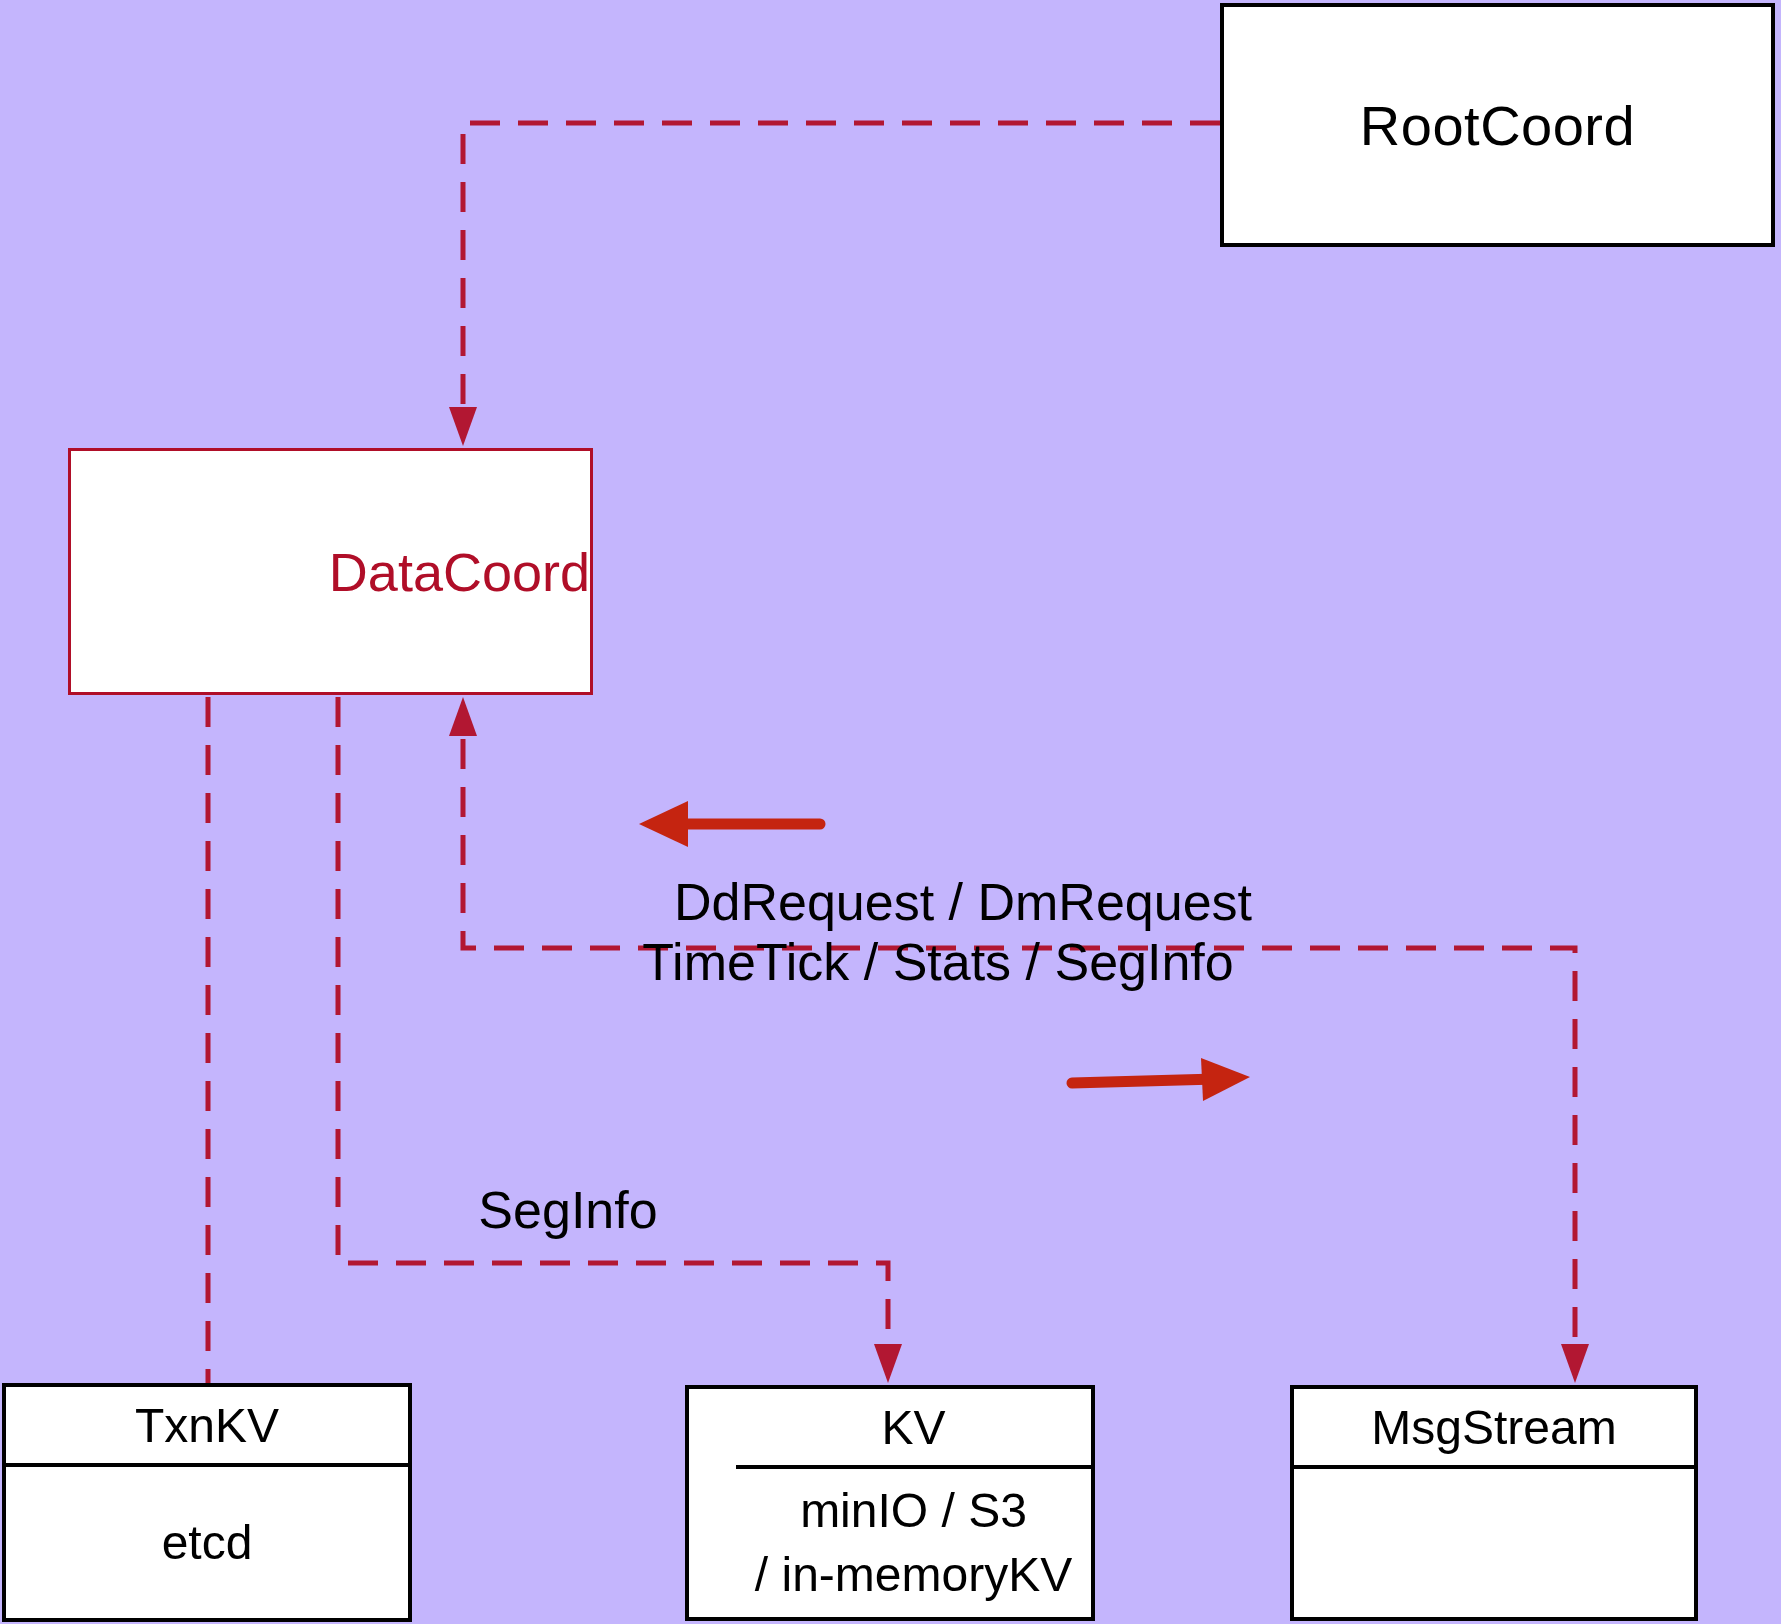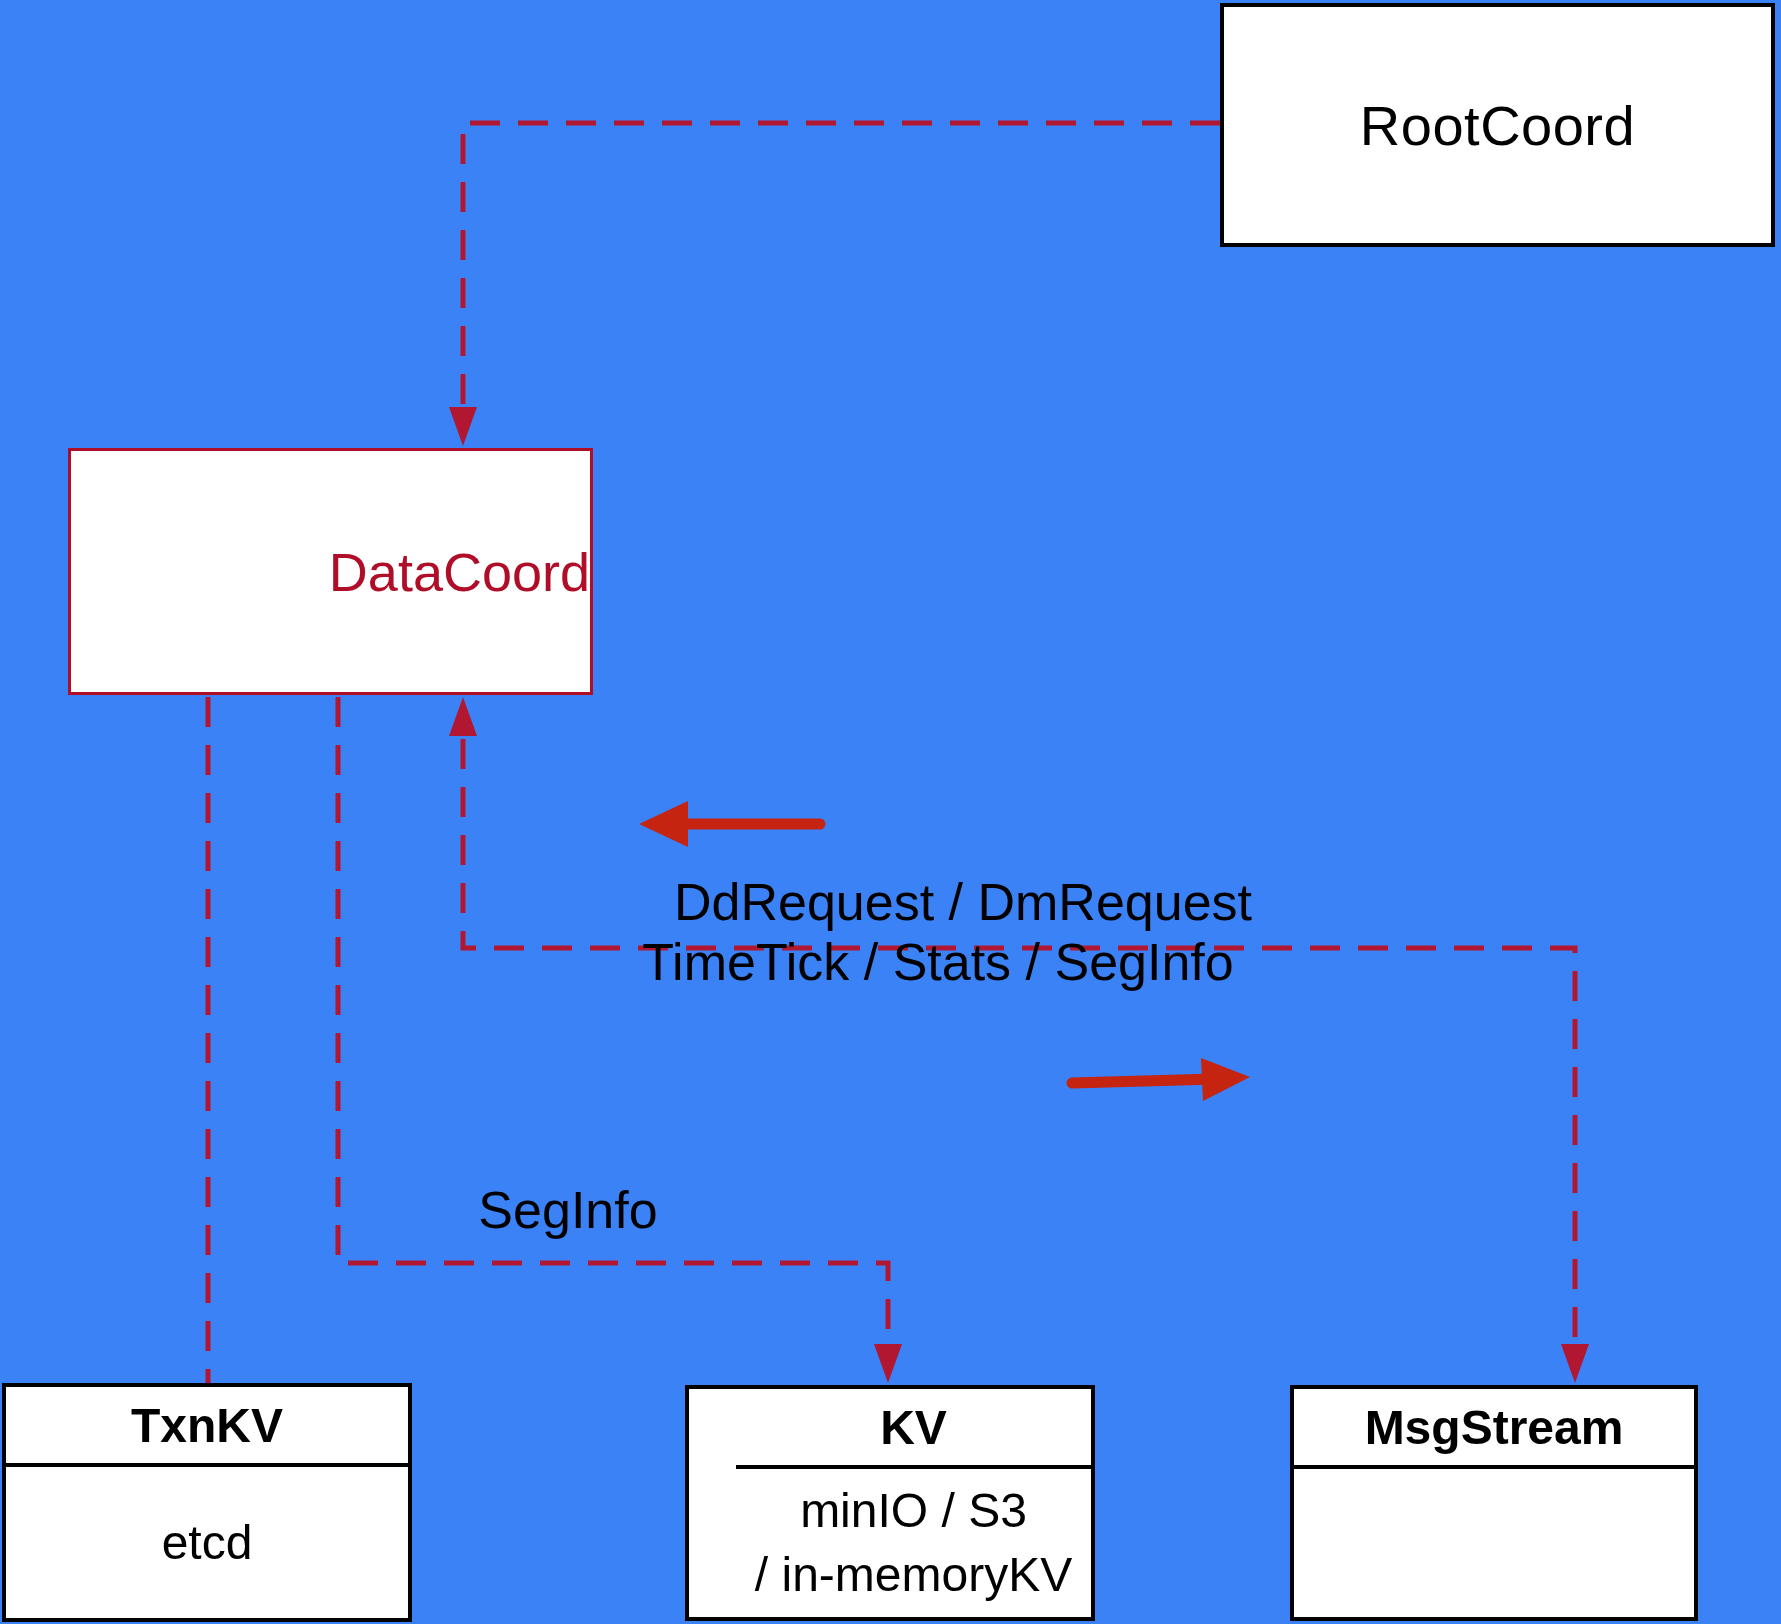--- a/index.html
+++ b/index.html
@@ -1,32 +1,32 @@
 <!DOCTYPE html>
 <html><head>
 <meta charset="utf-8">
 <style>
   html,body{margin:0;padding:0;background:#ffffff;}
   #canvas{
     position:relative;
     width:1781px;height:1624px;
-    background:#3b82f6;
+    background:#c4b5fd;
     font-family:"Liberation Sans", sans-serif;
     overflow:hidden;
   }
   .box{position:absolute;box-sizing:border-box;background:#ffffff;}
   .box-plain{border:4px solid #000000;display:flex;align-items:center;justify-content:center;}
   .box-title{font-size:56px;color:#000000;letter-spacing:0.5px;}
   .box-red{border:3px solid #b00e28;display:flex;align-items:center;justify-content:flex-end;}
   .red-title{font-size:54px;color:#b00e28;}
   .store{border:4px solid #000000;display:flex;flex-direction:column;}
   .store-header{
     height:76px;border-bottom:4px solid #000000;
     display:flex;align-items:center;justify-content:center;
-    font-weight:bold;font-size:48px;color:#000000;
+    font-weight:normal;font-size:48px;color:#000000;
   }
   .store-body{
     flex:1;display:flex;flex-direction:column;
     align-items:center;justify-content:center;
     font-size:48px;color:#000000;line-height:64px;
   }
   .edge-label{
     position:absolute;transform:translateX(-50%);
     font-size:52px;color:#000000;white-space:nowrap;
   }

